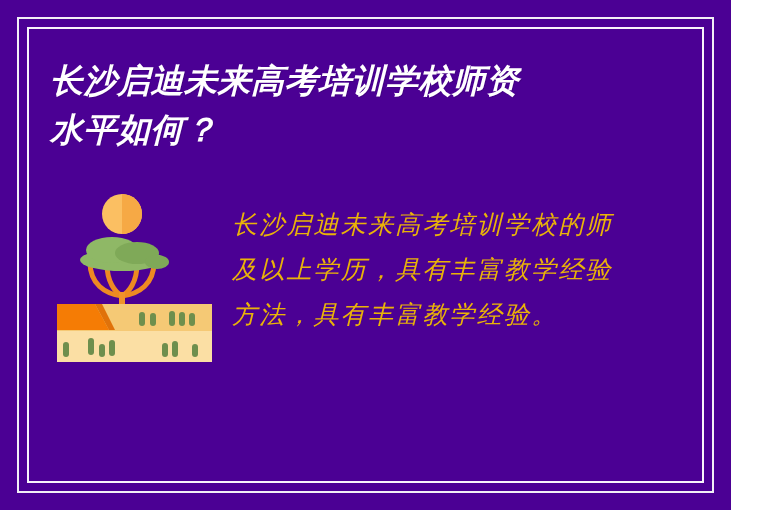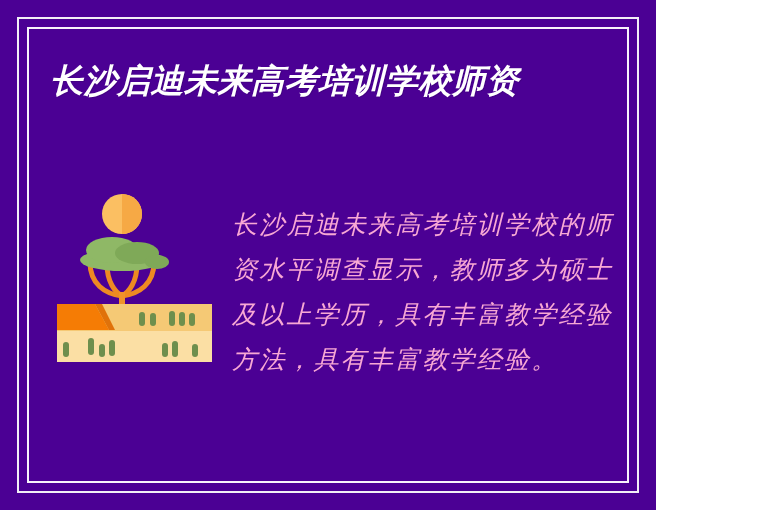--- a/index.html
+++ b/index.html
@@ -8,21 +8,21 @@
     padding: 0;
   }
   body {
     width: 768px;
     height: 510px;
     overflow: hidden;
     font-family: "Liberation Sans", "DejaVu Sans", sans-serif;
   }
   #card {
     position: relative;
-    width: 656px;
+    width: 731px;
     height: 510px;
     background: #4B0094;
     overflow: hidden;
   }
 
   
   .frame-outer {
     position: absolute;
     left: 17px;
     top: 17px;
@@ -72,40 +72,41 @@
   .illustration svg { display: block; }
 
   
   .body-block {
     position: absolute;
     left: 232px;
     top: 202px;
     width: 420px;
   }
   .body-line {
-    color: #f9a8d4;
+    color: #eab308;
     font-size: 25px;
     line-height: 45px;
     font-style: italic;
     font-family: "DejaVu Serif", "Liberation Serif", serif;
     letter-spacing: 2.2px;
     white-space: nowrap;
     font-weight: 500;
   }
 </style>
 </head>
 <body>
 
 <div id="card">
 
   <div class="frame-outer"></div>
   <div class="frame-inner"></div>
 
   <div class="title-block">
     <div class="title-line">长沙启迪未来高考培训学校师资</div>
+    <div class="title-line">水平如何？</div>
   </div>
 
   <div class="illustration">
     <svg width="155" height="170" viewBox="0 0 155 170" xmlns="http://www.w3.org/2000/svg">
 
       <g>
         <circle cx="65" cy="22" r="20" fill="#FBBF62"></circle>
         <path d="M65 2 A20 20 0 0 1 65 42 Z" fill="#F6A945"></path>
       </g>
 
@@ -144,18 +145,17 @@
         <rect x="52" y="148" width="6" height="16" rx="3"></rect>
         <rect x="105" y="151" width="6" height="14" rx="3"></rect>
         <rect x="115" y="149" width="6" height="16" rx="3"></rect>
         <rect x="135" y="152" width="6" height="13" rx="3"></rect>
       </g>
     </svg>
   </div>
 
   <div class="body-block">
     <div class="body-line">长沙启迪未来高考培训学校的师</div>
-    <div class="body-line">资水平调查显示，教师多为硕士</div>
     <div class="body-line">及以上学历，具有丰富教学经验</div>
     <div class="body-line">方法，具有丰富教学经验。</div>
   </div>
 
 </div>
 
 </body></html>

